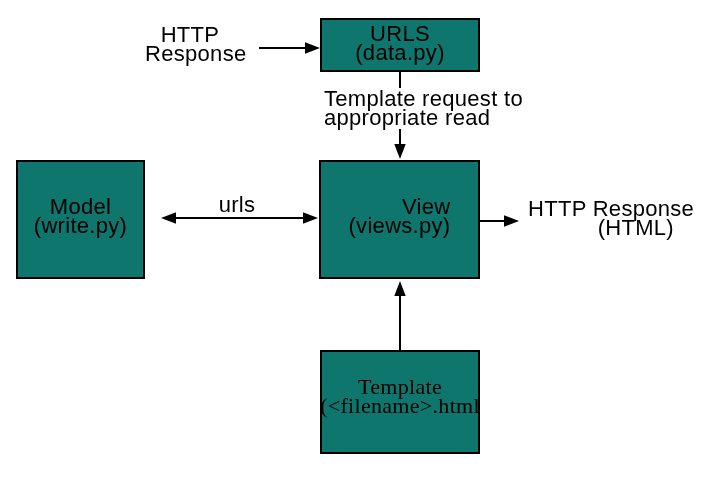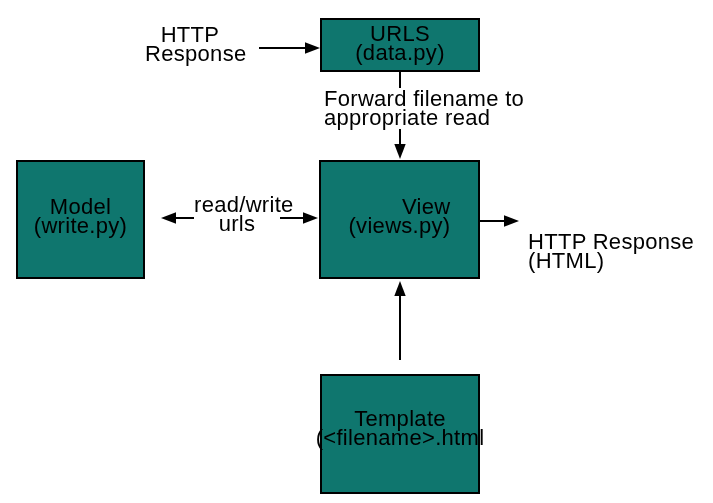--- a/index.html
+++ b/index.html
@@ -28,34 +28,34 @@
     border: 2px solid #000000;
     background: #0f766e;
     display: flex;
     align-items: center;
     justify-content: center;
     text-align: center;
   }
   .box-urls     { left: 320px; top: 18px;  width: 160px; height: 54px;  }
   .box-model    { left: 16px;  top: 160px; width: 129px; height: 119px; }
   .box-view     { left: 319px; top: 160px; width: 161px; height: 119px; text-align: right; }
-  .box-template { left: 320px; top: 374px; width: 160px; height: 120px; }
+  .box-template { left: 320px; top: 350px; width: 160px; height: 104px; font-family: Liberation Serif, serif; }
   .box-inner { transform: translateY(-2px); }
   .box-model .box-inner, .box-view .box-inner { transform: translateY(-4px); }
   .box-template .box-inner { transform: translateY(-6px); }
   .box-inner span { display: block; }
   .lbl {
     position: absolute;
     white-space: nowrap;
   }
   .lbl span { display: block; }
   .lbl-http-request { left: 145px; top: 25px; width: 90px; text-align: center; }
   .lbl-forward      { left: 323px; top: 88px; text-align: left; background: #ffffff; padding: 1px 2px 2px 1px; }
   .lbl-read-write   { left: 194px; top: 195px; width: 86px; text-align: center; background: #ffffff; }
-  .lbl-http-response{ left: 528px; top: 199px; width: 146px; text-align: left; margin-top: 33px; }
+  .lbl-http-response{ left: 528px; top: 199px; width: 146px; text-align: right; }
 </style>
 </head>
 <body>
 
 <div class="canvas">
 
   <svg class="arrow-layer" viewBox="0 0 713 503" xmlns="http://www.w3.org/2000/svg">
 
     <g>
       <line x1="259" y1="48" x2="306" y2="48"></line>
@@ -83,26 +83,25 @@
       <polygon points="400,281 394.3,296 405.7,296"></polygon>
     </g>
   </svg>
 
   <div class="lbl lbl-http-request">
     <span>HTTP</span>
     <span>Response</span>
   </div>
 
   <div class="lbl lbl-forward">
-    <span>Forward filename to</span>
+    <span>Template request to</span>
     <span>appropriate read</span>
   </div>
 
   <div class="lbl lbl-read-write">
-    <span>read/write</span>
     <span>urls</span>
   </div>
 
   <div class="lbl lbl-http-response">
     <span>HTTP Response</span>
     <span>(HTML)</span>
   </div>
 
   <div class="box box-urls">
     <div class="box-inner">

